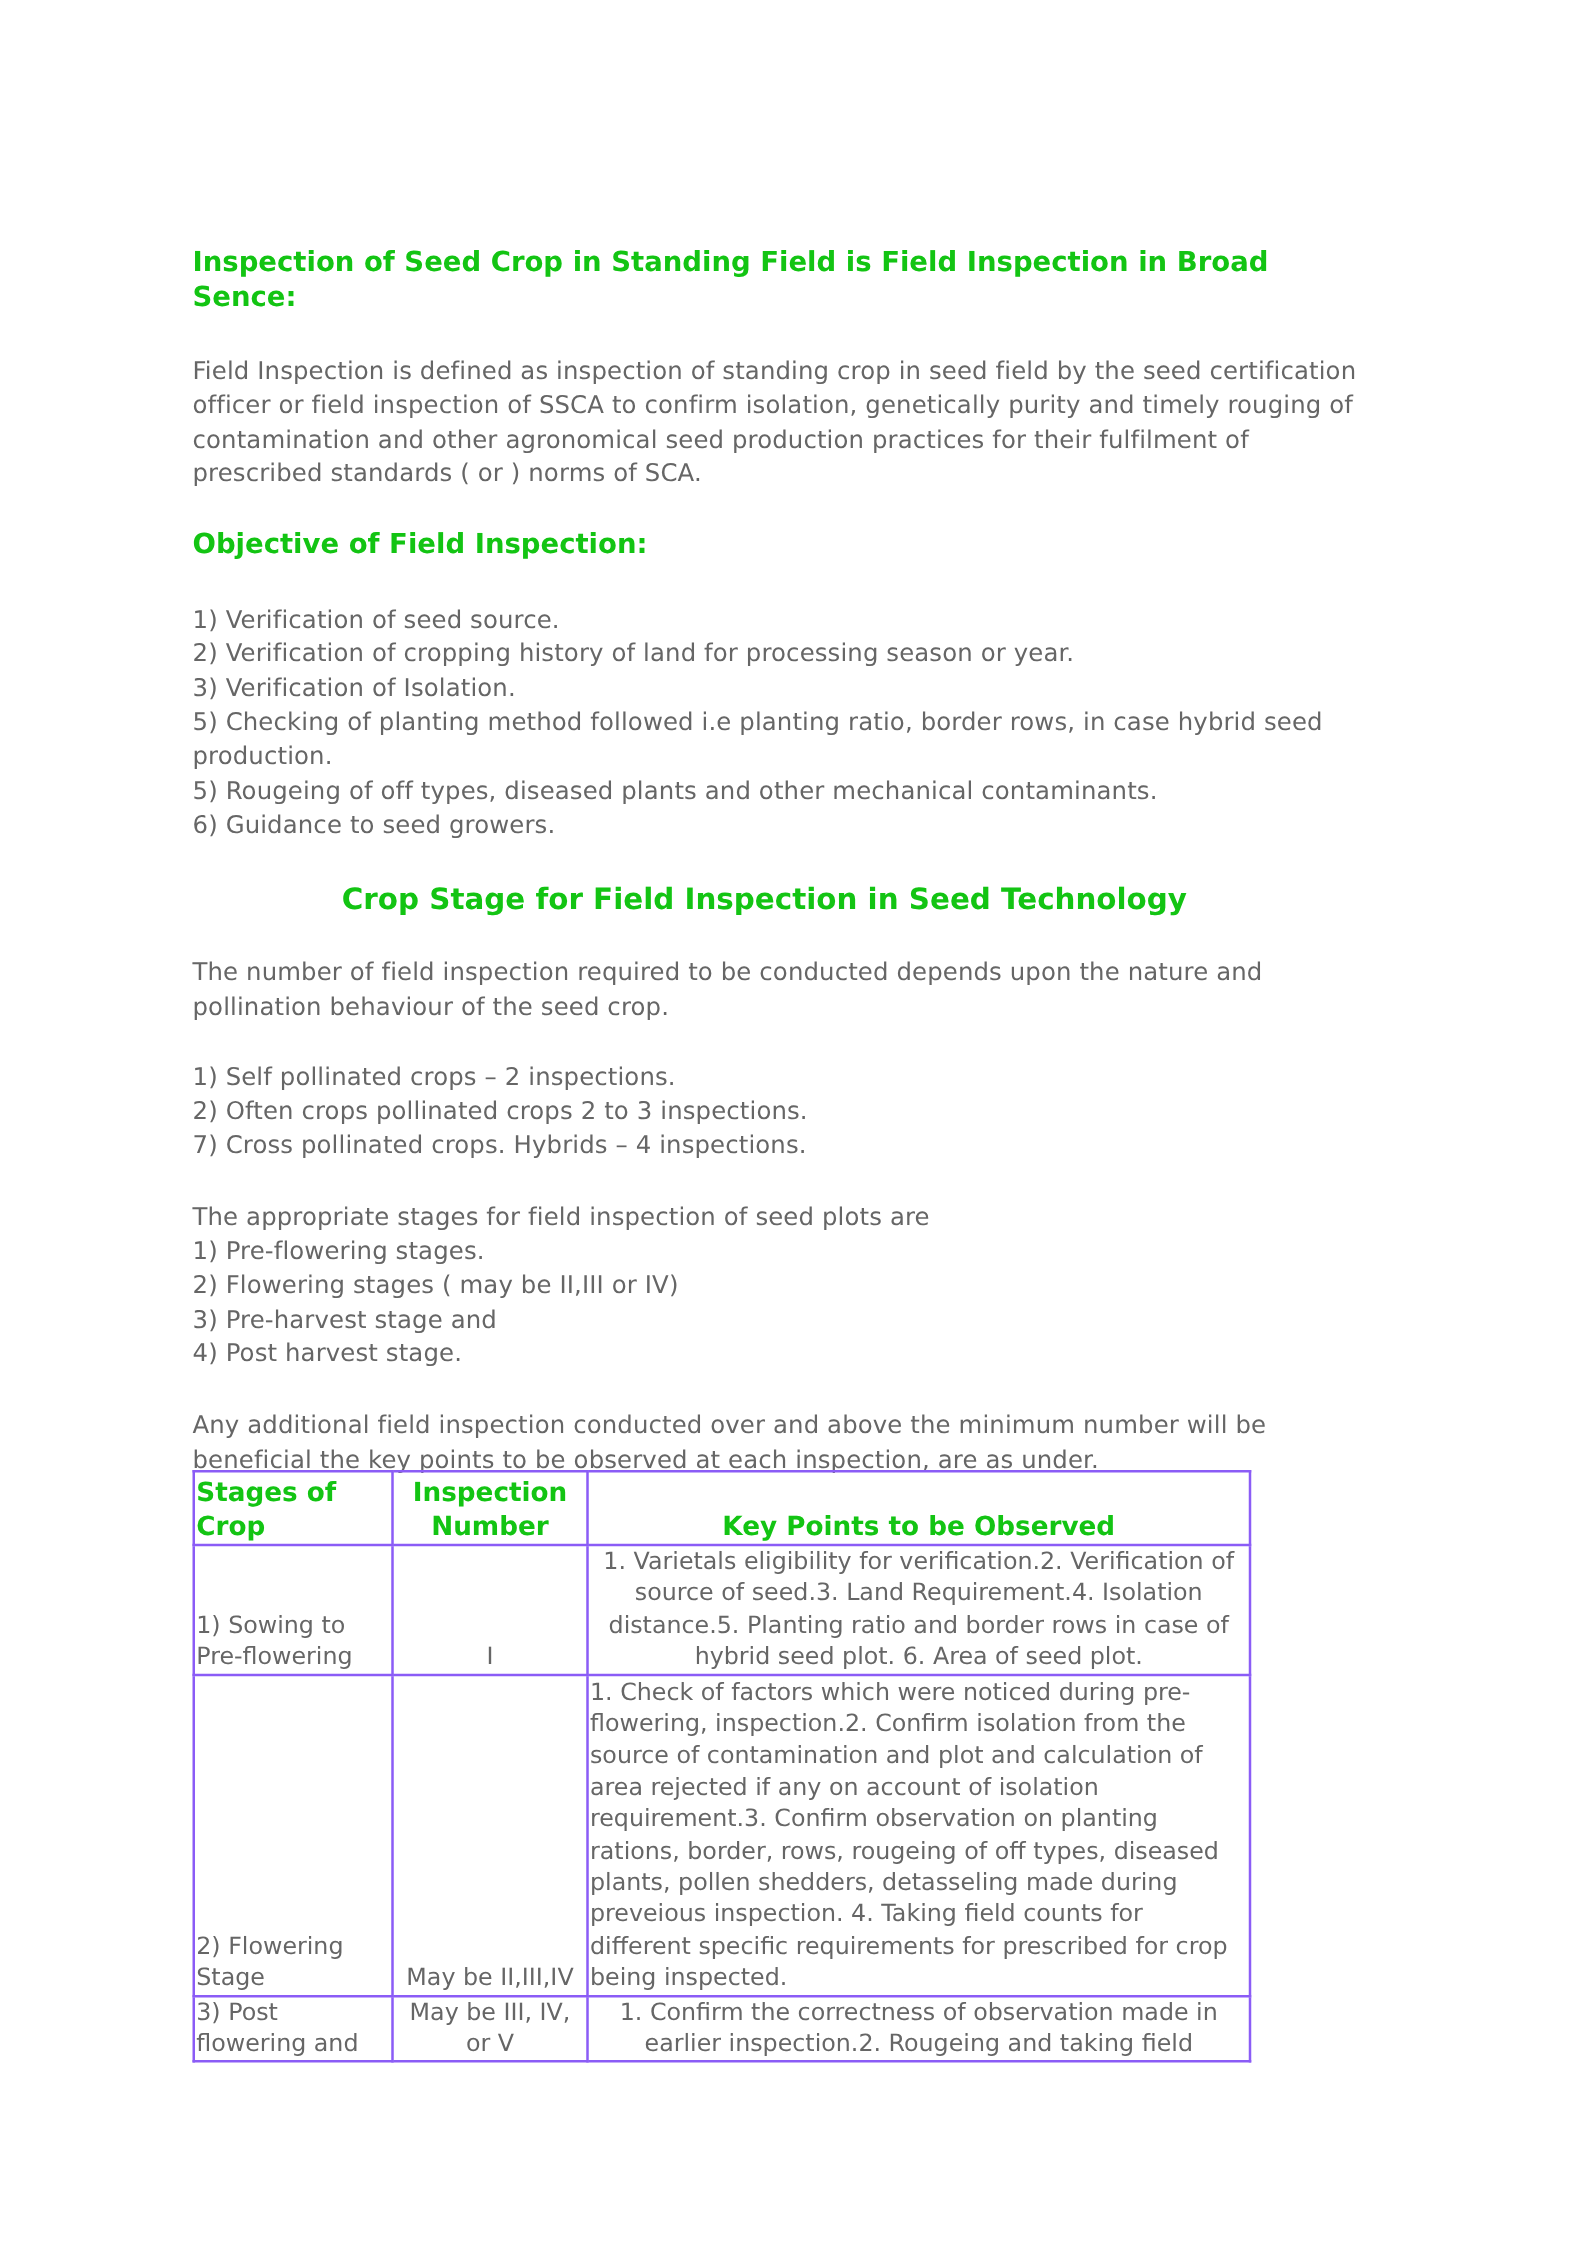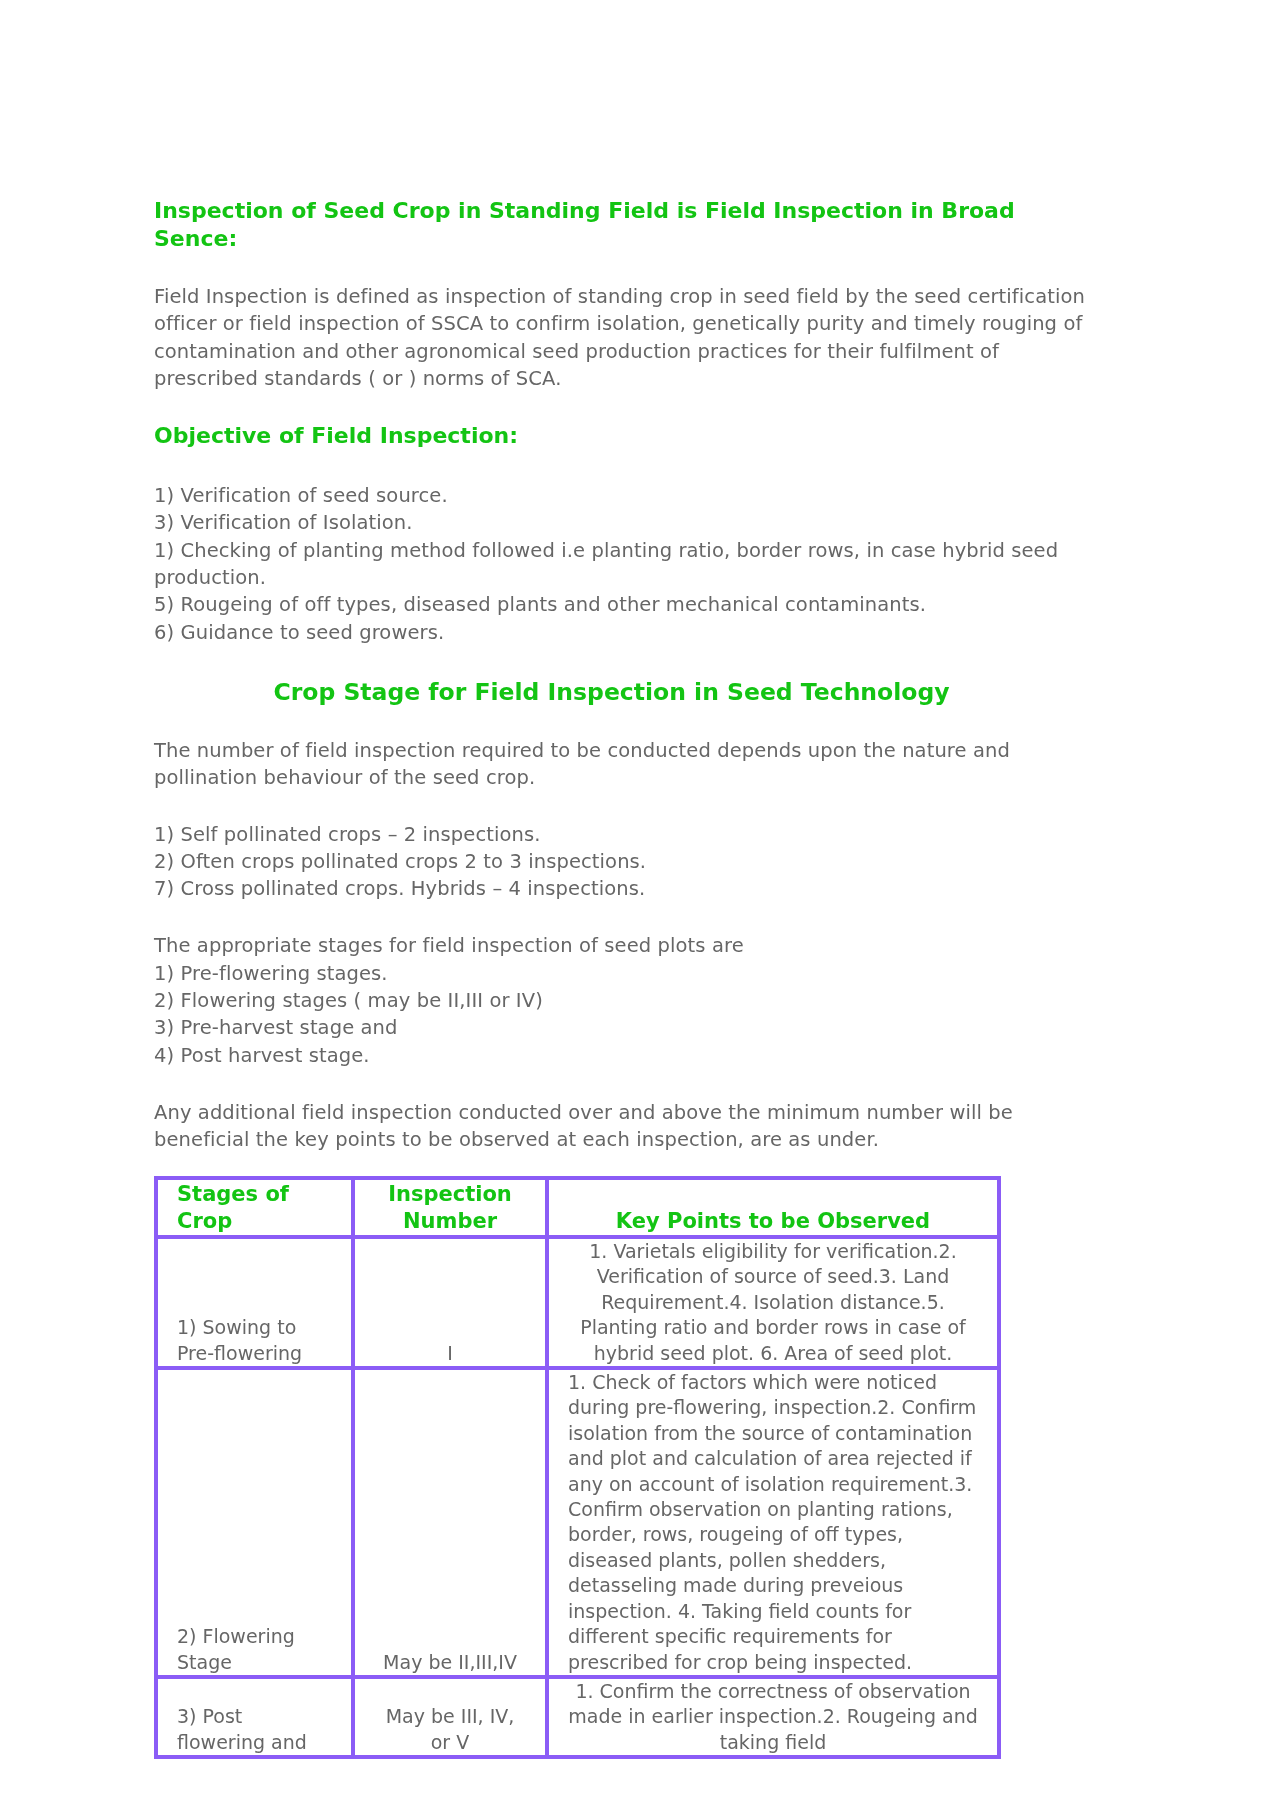--- a/index.html
+++ b/index.html
@@ -6,43 +6,44 @@
   body { width: 1271px; height: 1797px; position: relative; overflow: hidden;
          font-family: "DejaVu Sans", sans-serif; color: #666666; }
   .page { position: absolute; left: 154px; top: 156px; width: 945px; margin-top: 41px; }
   .h-green { color: #13c413; font-weight: bold; font-size: 22px; line-height: 28px; margin: 0; }
   .p { font-size: 19.5px; line-height: 27.3px; margin: 0; letter-spacing: 0.1px; }
   .center { text-align: center; }
   .gap-title { height: 30px; }
   .gap-s { height: 29px; }
   table.kp { position: absolute; left: 154px; top: 1176px; width: 847px; border-collapse: collapse;
              font-size: 19px; line-height: 25.4px; }
-  table.kp td, table.kp th { border: 4px solid #8b5cf6; padding: 0 19px; vertical-align: bottom; color: #666666; font-weight: normal; }
+  table.kp td, table.kp th { border: 2px solid #8b5cf6; padding: 0 1px; vertical-align: bottom; color: #666666; font-weight: normal; }
   table.kp th { color: #13c413; font-weight: bold; font-size: 21px; line-height: 27px; }
   .c1 { width: 155px; text-align: left; }
   .c2 { width: 152px; text-align: center; }
   .c3 { text-align: center; border-radius: 13px; }
   .left { text-align: left !important; }
   .th-left { text-align: left; }
 </style>
 </head>
 <body>
 
 <div class="page">
   <h2 class="h-green">Inspection of Seed Crop in Standing Field is Field Inspection in Broad Sence:</h2>
   <div class="gap-title"></div>
   <p class="p">Field Inspection is defined as inspection of standing crop in seed field by the seed certification officer or field inspection of SSCA to confirm isolation, genetically purity and timely rouging of contamination and other agronomical seed production practices for their fulfilment of prescribed standards ( or ) norms of SCA.</p>
   <div class="gap-s" style="height:30px"></div>
 
   <h2 class="h-green">Objective of Field Inspection:</h2>
   <div class="gap-s" style="height:32px"></div>
   <div>
     <p class="p">1) Verification of seed source.</p>
+    <p class="p">2) Verification of cropping history of land for processing season or year.</p>
     <p class="p">3) Verification of Isolation.</p>
-    <p class="p">1) Checking of planting method followed i.e planting ratio, border rows, in case hybrid seed production.</p>
+    <p class="p">5) Checking of planting method followed i.e planting ratio, border rows, in case hybrid seed production.</p>
     <p class="p">5) Rougeing of off types, diseased plants and other mechanical contaminants.</p>
     <p class="p">6) Guidance to seed growers.</p>
   </div>
   <div style="height:32px"></div>
 
   <h2 class="h-green center" style="font-size:23.5px; padding-right:30px">Crop Stage for Field Inspection in Seed Technology</h2>
   <div style="height:31px"></div>
   <p class="p">The number of field inspection required to be conducted depends upon the nature and pollination behaviour of the seed crop.</p>
   <div style="height:29px"></div>
   <div>

